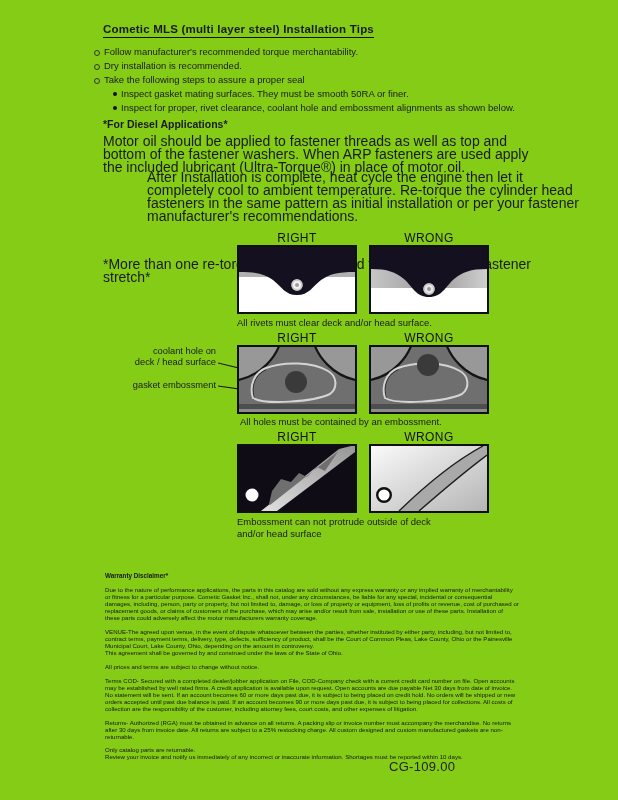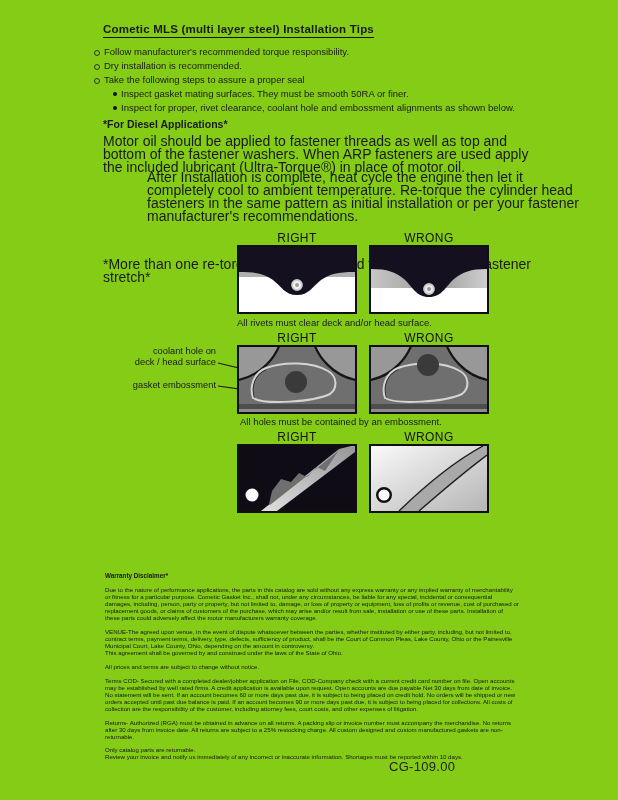--- a/index.html
+++ b/index.html
@@ -44,21 +44,21 @@
 </head>
 <body>
 
 <div class="page">
 
   <div class="title">Cometic MLS (multi layer steel) Installation Tips</div>
 
   <div class="tips">
     <div class="tip-row">
       <span class="marker-open"></span>
-      <span>Follow manufacturer's recommended torque responsibility.</span>
+      <span>Follow manufacturer's recommended torque merchantability.</span>
     </div>
     <div class="tip-row">
       <span class="marker-open"></span>
       <span>Dry installation is recommended.</span>
     </div>
     <div class="tip-row">
       <span class="marker-open"></span>
       <span>Take the following steps to assure a proper seal</span>
     </div>
     <div class="tip-row sub">
@@ -169,20 +169,21 @@
             <stop offset="1" stop-color="#b5b5b5"></stop>
         </linearGradient>
       </defs>
       <rect x="0" y="0" width="116" height="65" fill="url(#gw)"></rect>
       <path d="M28,65 C58,36 86,14 112,0 L116,0 L116,9 C96,24 72,44 48,65 Z" fill="#a9a9a9"></path>
       <path d="M28,65 C58,36 86,14 112,0" stroke="#1e1e1e" stroke-width="1.4" fill="none"></path>
       <path d="M48,65 C72,44 96,24 116,9" stroke="#1e1e1e" stroke-width="1.4" fill="none"></path>
       <circle cx="13" cy="49" r="6.8" fill="#ffffff" stroke="#101010" stroke-width="2.4"></circle>
     </svg>
   </div>
+  <div class="caption c3">Embossment can not protrude outside of deck and/or head surface</div>
 
   <div class="warranty">
     <div class="w-h">Warranty Disclaimer*</div>
     <div class="w-block">Due to the nature of performance applications, the parts in this catalog are sold without any express warranty or any implied warranty of merchantability or fitness for a particular purpose.  Cometic Gasket Inc., shall not, under any circumstances, be liable for any special, incidental or consequential damages, including, person, party or property, but not limited to, damage, or loss of property or equipment, loss of profits or revenue, cost of purchased or replacement goods, or claims of customers of the purchase, which may arise and/or result from sale, installation or use of these parts.  Installation of these parts could adversely affect the motor manufacturers warranty coverage.</div>
     <div class="w-block">
       <div>VENUE-The agreed upon venue, in the event of dispute whatsoever between the parties, whether instituted by either party, including, but not limited to, contract terms, payment terms, delivery, type, defects, sufficiency of product, shall be the Court of Common Pleas, Lake County, Ohio or the Painesville Municipal Court, Lake County, Ohio, depending on the amount in controversy.</div>
       <div>This agreement shall be governed by and construed under the laws of the State of Ohio.</div>
     </div>
     <div class="w-block">All prices and terms are subject to change without notice.</div>
     <div class="w-block">Terms COD- Secured with a completed dealer/jobber application on File, COD-Company check with a current credit card number on file.  Open accounts may be established by well rated firms.  A credit application is available upon request.  Open accounts are due payable Net 30 days from date of invoice.  No statement will be sent.  If an account becomes 60 or more days past due, it is subject to being placed on credit hold.  No orders will be shipped or new orders accepted until past due balance is paid.  If an account becomes 90 or more days past due, it is subject to being placed for collections.  All costs of collection are the responsibility of the customer, including attorney fees, court costs, and other expenses of litigation.</div>

